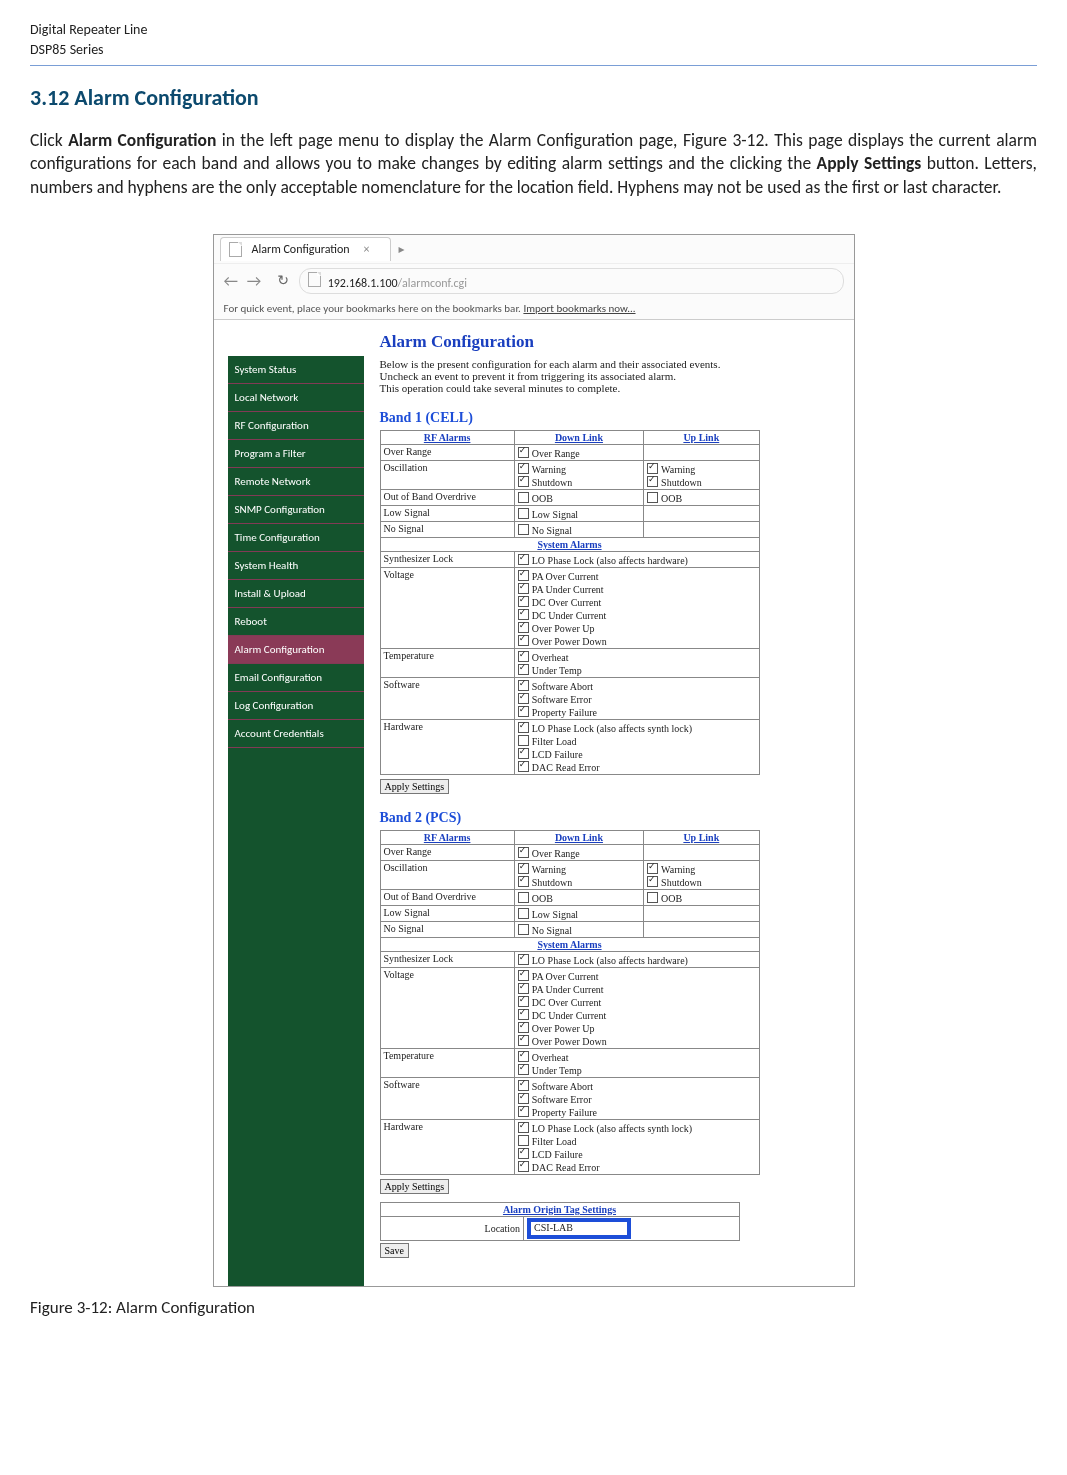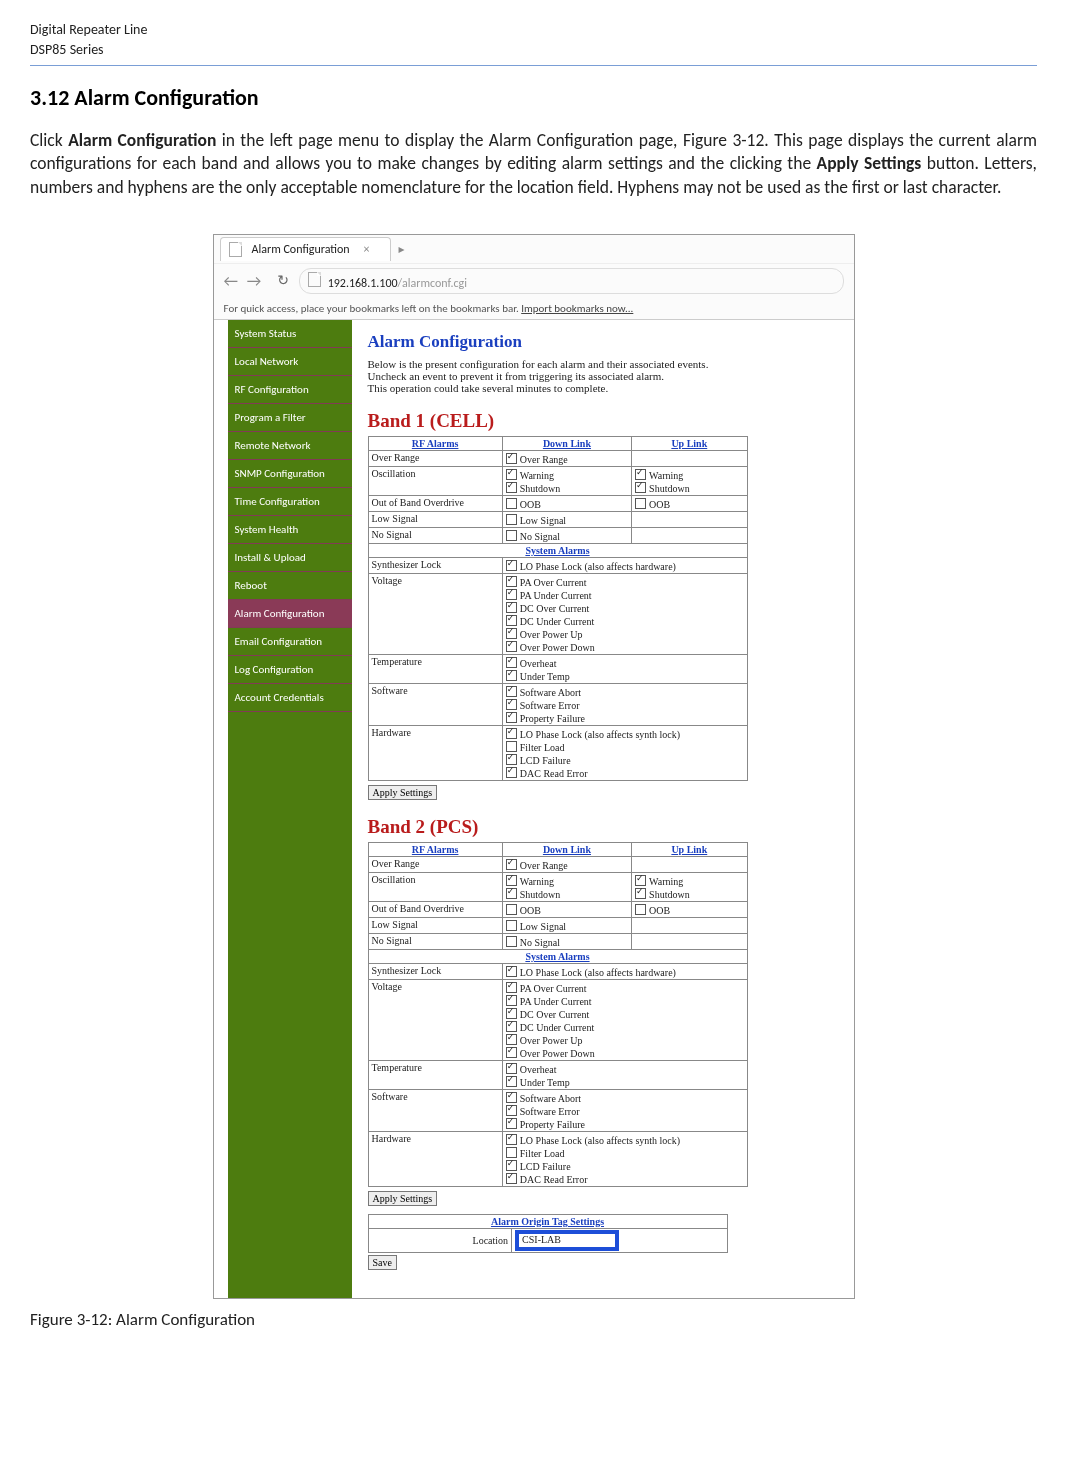--- a/index.html
+++ b/index.html
@@ -1,45 +1,45 @@
 <!DOCTYPE html>
 <html><head>
   <meta charset="utf-8">
   <style>
     body { font-family: Calibri, Arial, sans-serif; margin: 0; padding: 20px 30px; width: 1007px; background: #fff; color: #222; }
     .hdr-line { border-bottom: 1px solid #7a9ed6; margin: 6px 0 18px; }
     .doc-hdr { font-size: 14px; line-height: 1.4; }
-    h2.section { color: #000000; font-weight: bold; font-size: 22px; margin: 0 0 10px; }
+    h2.section { color: #0c4a6e; font-weight: bold; font-size: 22px; margin: 0 0 10px; }
     .body-text { font-size: 17.5px; line-height: 1.35; text-align: justify; }
     .body-text b { font-weight: bold; }
     .fig-wrap { width: 640px; margin: 34px auto 10px; border: 1px solid #999; background: #fff; }
     .fig-caption { text-align: left; font-size: 17px; margin: 8px 0 40px; }
 
     .browser-top { border-bottom: 1px solid #ccc; font-size: 12px; background: #fbfbfb; }
     .tab-bar { display: flex; align-items: center; height: 28px; padding-left: 6px; }
     .tab { border: 1px solid #ccc; border-bottom: none; border-radius: 4px 4px 0 0; padding: 4px 20px 4px 8px; background: #fff; display: flex; align-items: center; gap: 6px; font-size: 12px; }
     .tab-x, .newtab { color: #888; font-size: 12px; margin-left: 8px; }
     .addr-bar { display: flex; align-items: center; gap: 10px; padding: 4px 10px; border-top: 1px solid #eee; }
     .nav-arrows span { color: #888; font-size: 16px; margin-right: 6px; }
     .reload { color: #666; font-size: 14px; }
     .addr { border: 1px solid #ddd; border-radius: 12px; padding: 3px 8px; flex: 1; font-size: 12px; }
     .addr .faded { color: #999; }
     .bm-bar { font-size: 11px; color: #555; padding: 4px 10px; }
     .bm-bar .link { text-decoration: underline; color: #444; }
 
     .app-area { display: flex; min-height: 760px; background: #fff; }
     .sidebar-spacer { width: 14px; background: #fff; }
-    .sidebar { width: 124px; background: #4d7c0f; color: #fff; font-size: 11px; }
+    .sidebar { width: 136px; background: #14532d; color: #fff; font-size: 11px; margin-top: 36px; }
     .sidebar .item { padding: 7px 7px; border-bottom: 1px solid #823a55; }
     .sidebar .item.active { background: #8a3a57; }
 
     .content { flex: 1; padding: 12px 10px 20px 16px; font-size: 11px; }
     .content h3 { color: #1a3fbf; font-family: "Times New Roman", serif; font-size: 17px; margin: 0 0 6px; font-weight: bold; }
     .content p.intro { font-family: "Times New Roman", serif; font-size: 11px; margin: 0 0 16px; }
-    .band-title { color: #b91c1c; font-family: "Times New Roman", serif; font-size: 19px; font-weight: bold; margin: 8px 0 4px; }
+    .band-title { color: #1d4ed8; font-family: "Times New Roman", serif; font-size: 14px; font-weight: bold; margin: 8px 0 4px; }
 
     table.alarm { border-collapse: collapse; font-family: Liberation Serif, serif; font-size: 10px; width: 380px; margin-bottom: 2px; }
     table.alarm td, table.alarm th { border: 1px solid #888; padding: 1px 3px; vertical-align: top; }
     table.alarm th.rf { color: #1a3fbf; text-decoration: underline; font-weight: bold; }
     table.alarm .sec-row td { color: #1a3fbf; text-decoration: underline; font-weight: bold; }
     .cb { display: inline-block; width: 9px; height: 9px; border: 1px solid #555; margin-right: 3px; position: relative; top: 1px; }
     .cb.checked::after { content: "✓"; font-size: 9px; position: absolute; top: -3px; left: 0; }
 
     .apply-btn, .save-btn { font-size: 10px; padding: 1px 4px; border: 1px solid #777; background: #eee; margin: 2px 0 8px; display: inline-block; font-family: "Times New Roman", serif; }
 
@@ -83,21 +83,21 @@
         <span>←</span>
         <span>→</span>
       </span>
       <span class="reload">↻</span>
       <span class="addr">
         <span class="page-file-icon"></span>
         <span>192.168.1.100</span><span class="faded">/alarmconf.cgi</span>
       </span>
     </div>
     <div class="bm-bar">
-      <span>For quick access, place your bookmarks left on the bookmarks bar.  </span><span class="link">Import bookmarks now...</span>
+      <span>For quick event, place your bookmarks here on the bookmarks bar.  </span><span class="link">Import bookmarks now...</span>
     </div>
   </div>
 
   <div class="app-area">
     <div class="sidebar-spacer"></div>
 
     <div class="sidebar" id="sidebar">
         <div class="item">System Status</div>
         <div class="item">Local Network</div>
         <div class="item">RF Configuration</div>

